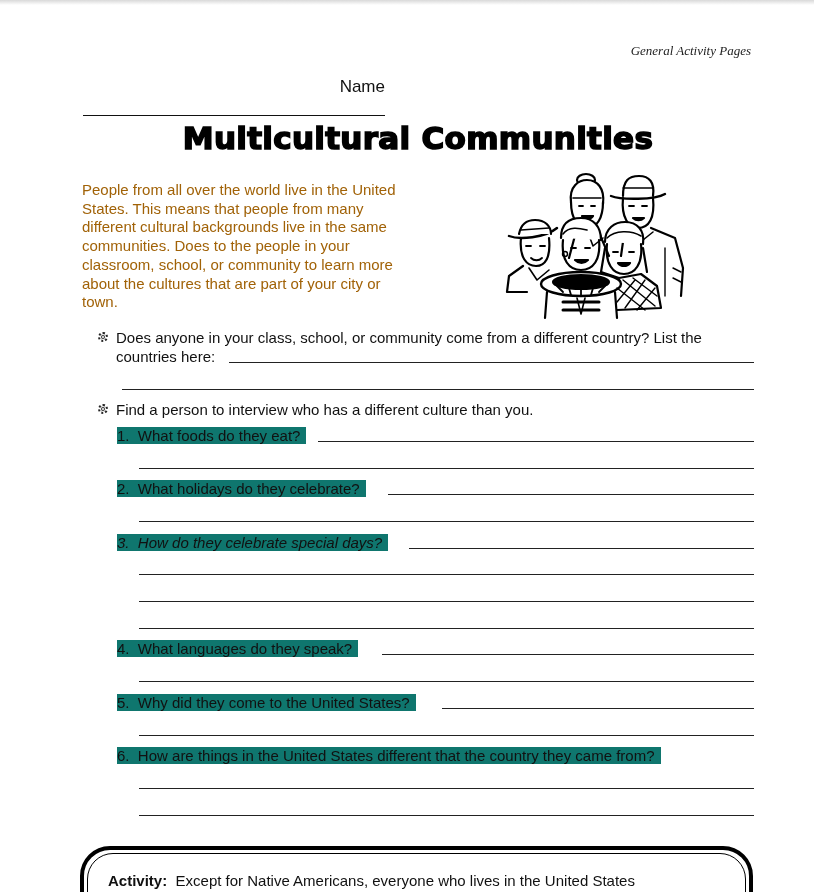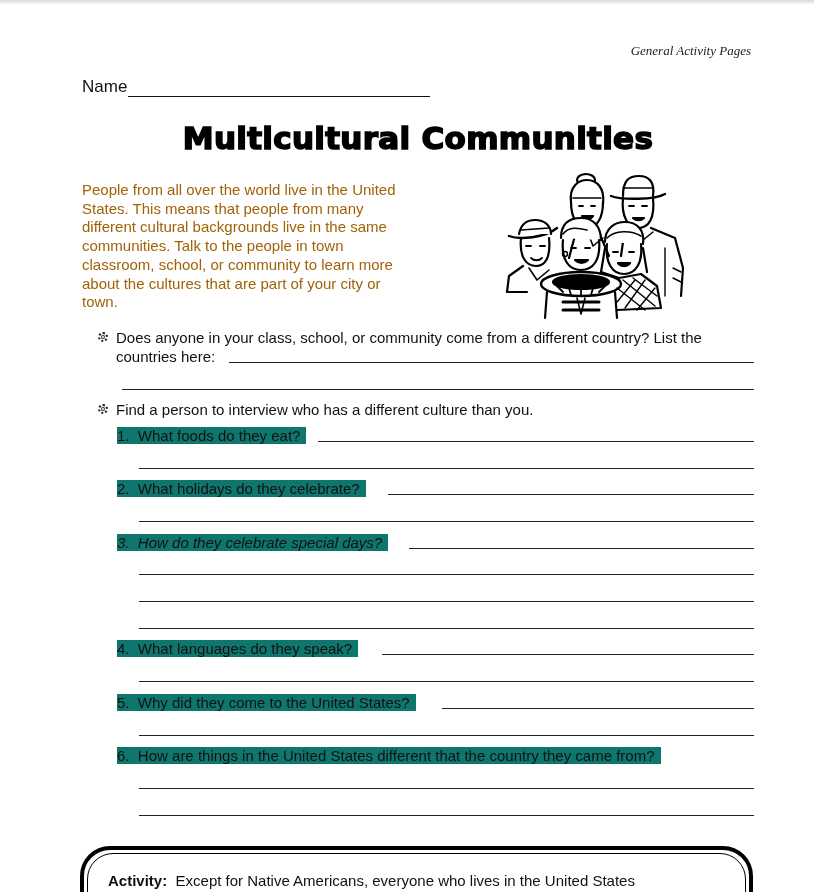--- a/index.html
+++ b/index.html
@@ -11,21 +11,21 @@
     .top-shade {
       position: absolute; left: 0; top: 0; width: 814px; height: 5px;
       background: linear-gradient(#d9d9d9, #ffffff);
     }
     .abs { position: absolute; }
     .header-note {
       right: 63px; top: 43px;
       font-family: "Liberation Serif", "DejaVu Serif", serif;
       font-style: italic; font-size: 13px; color: #222;
     }
-    .name-row { left: 82px; top: 77px; font-size: 17px; display: flex; align-items: flex-end; }
+    .name-row { left: 82px; top: 77px; font-size: 17px; display: flex; align-items: flex-end; flex-direction: column; }
     .name-line { display: inline-block; width: 302px; border-bottom: 1.3px solid #111; height: 18px; margin-left: 1px; }
     .title {
       left: 0; width: 836px; top: 120px; text-align: center;
       font-family: "DejaVu Sans", "Liberation Sans", sans-serif;
       font-weight: bold; font-size: 31px; letter-spacing: 0.3px;
       color: #000;
       -webkit-text-stroke: 1.6px #000;
     }
     .intro {
       left: 82px; top: 181px; width: 350px;
@@ -63,21 +63,21 @@
   <span>Name</span>
   <span class="name-line"></span>
 </div>
 
 <div class="abs title">Multicultural Communities</div>
 
 <div class="abs intro">
   <div>People from all over the world live in the United</div>
   <div>States.  This means that people from many</div>
   <div>different cultural backgrounds live in the same</div>
-  <div>communities.  Talk to the people in town</div>
+  <div>communities.  Does to the people in your</div>
   <div>classroom, school, or community to learn more</div>
   <div>about the cultures that are part of your city or</div>
   <div>town.</div>
 </div>
 
 <div class="abs illustration">
   <svg width="190" height="152" viewBox="0 0 190 152" fill="none" stroke="#000" stroke-width="2.2" stroke-linecap="round" stroke-linejoin="round">
 
     <ellipse cx="81" cy="12" rx="9" ry="6" fill="#fff"></ellipse>
     <path d="M66 34 C64 18 74 12 82 12 C92 12 100 20 98 36" fill="#fff"></path>

